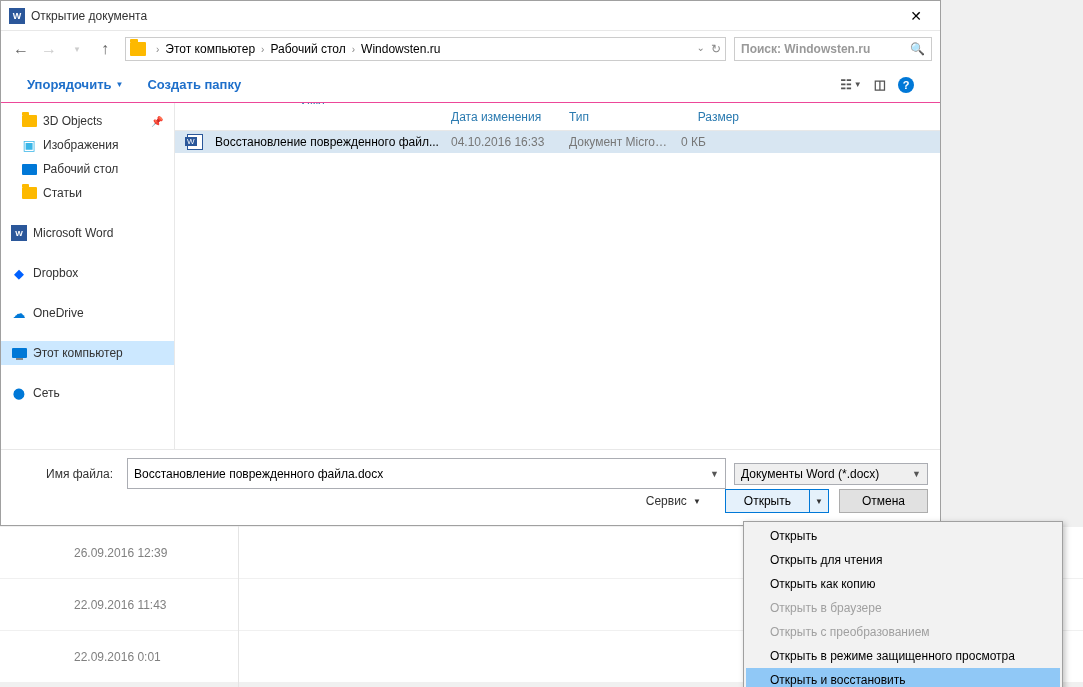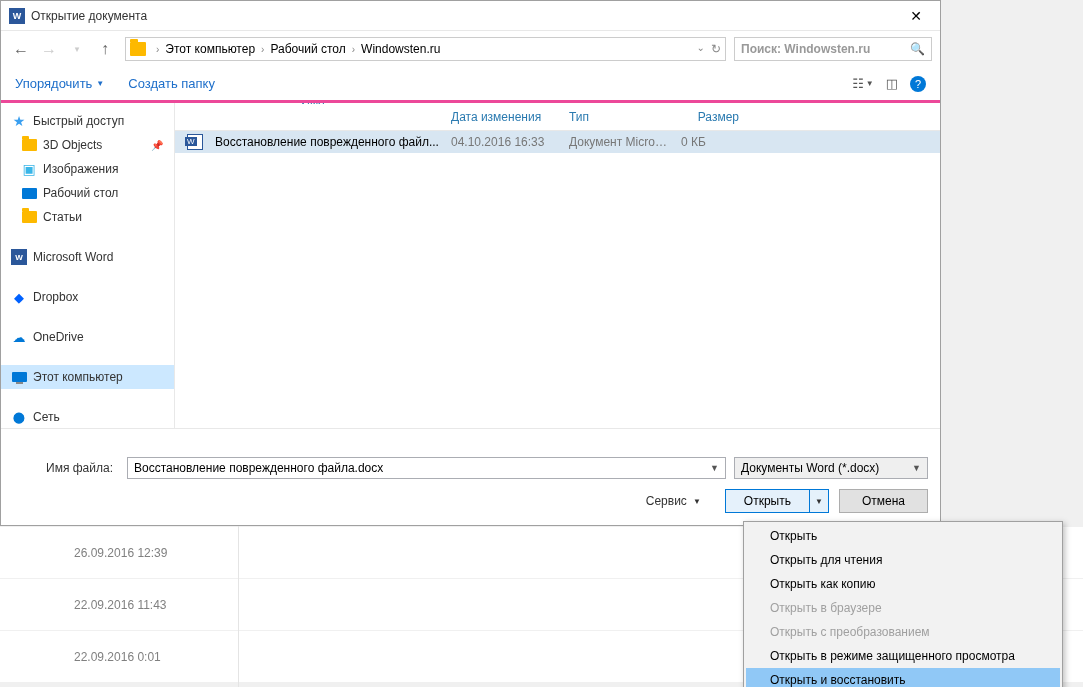--- a/index.html
+++ b/index.html
@@ -13,21 +13,21 @@
 .navbtn { width: 24px; height: 24px; display:flex; align-items:center; justify-content:center; color:#666; cursor:pointer; }
 .navbtn.disabled { color: #ccc; }
 .breadcrumbs { flex:1; height:24px; border:1px solid #ccc; display:flex; align-items:center; padding:0 4px; font-size:12px; gap:2px; background:#fff; margin:0 4px;}
 .breadcrumbs .foldericon { width:16px; height:14px; background:#fdb900; border-radius:1px; margin-right:4px; position:relative;}
 .breadcrumbs .foldericon::before { content:""; position:absolute; top:-3px; left:0; width:8px; height:3px; background:#fdb900; border-radius:1px 1px 0 0;}
 .breadcrumbs .sep { color:#888; font-size:10px; padding:0 4px;}
 .breadcrumbs .crumb { cursor:pointer; white-space:nowrap; }
 .breadcrumbs .right { margin-left:auto; display:flex; gap:6px; color:#888;}
 .searchbox { width:198px; height:24px; border:1px solid #ccc; display:flex; align-items:center; padding:0 6px; font-size:12px; color:#999; background:#fff;font-weight:bold;}
 .searchbox .sicon { margin-left:auto; color:#666; }
-.toolbar { height:36px; display:flex; align-items:center; padding:0 14px; border-bottom:3px solid #ec4899; font-size:13px; }
+.toolbar { height:36px; display:flex; align-items:center; padding:0 26px; border-bottom:1px solid #ec4899; font-size:13px;font-weight:bold; }
 .toolbar .tlink { color:#1e6fca; cursor:pointer; display:flex; align-items:center; gap:4px;}
 .toolbar .tlink + .tlink { margin-left:24px;}
 .toolbar .right { margin-left:auto; display:flex; align-items:center; gap:12px; color:#555;}
 .toolbar .viewbtn { display:flex; align-items:center; gap:2px; cursor:pointer;}
 .toolbar .help { width:16px; height:16px; border-radius:50%; background:#0078d7; color:#fff; font-size:11px; display:flex; align-items:center; justify-content:center;}
 .body { flex:1; display:flex; overflow:hidden; }
 .sidebar { width:174px; border-right:1px solid #e8e8e8; padding:6px 0; font-size:12px; overflow-y:auto;}
 .sidebar .item { height:24px; display:flex; align-items:center; padding:0 10px 0 20px; gap:6px; cursor:pointer; color:#333;}
 .sidebar .item.head { padding-left:10px;}
 .sidebar .item.selected { background:#cce8ff; }
@@ -55,24 +55,24 @@
 .cols .c-type { width:112px;}
 .cols .c-size { width:70px; text-align:right;}
 .cols .sortarrow { font-size:9px; color:#999;}
 .filerow { display:flex; height:22px; align-items:center; padding-left:6px; background:#d8e6f2; cursor:pointer;}
 .filerow .c-name { width:264px; display:flex; align-items:center; gap:12px; padding:0 6px; white-space:nowrap; overflow:hidden; text-overflow:ellipsis;}
 .filerow .c-date { width:118px; color:#777; padding:0 6px;}
 .filerow .c-type { width:112px; color:#777; padding:0 6px; white-space:nowrap; overflow:hidden; text-overflow:ellipsis;}
 .filerow .c-size { width:70px; text-align:left; color:#777; padding:0 6px;}
 .filerow .docicon { width:16px; height:16px; background:#fff; border:1px solid #2b579a; position:relative; flex-shrink:0;}
 .filerow .docicon::after { content:"W"; position:absolute; left:-3px; top:2px; background:#2b579a; color:#fff; font-size:8px; padding:0 2px;}
-.footer { border-top:1px solid #e8e8e8; padding:28px 12px 12px; display:flex; flex-direction:column; gap:10px;}
+.footer { border-top:1px solid #e8e8e8; padding:8px 12px 12px; display:flex; flex-direction:column; }
 .footer .row1 { display:flex; align-items:center; gap:8px;}
 .footer .lbl { font-size:12px; color:#333; width:106px; text-align:right; padding-right:6px;}
-.footer .filename { flex:1; height:22px; border:1px solid #abadb3; font-size:12px; padding:0 6px; display:flex; align-items:center; background:#fff; position:relative;}
+.footer .filename { flex:1; height:31px; border:1px solid #abadb3; font-size:12px; padding:0 6px; display:flex; align-items:center; background:#fff; position:relative;}
 .footer .filename .dd { margin-left:auto; color:#555; font-size:9px;}
 .footer .filter { width:194px; height:22px; border:1px solid #abadb3; font-size:12px; display:flex; align-items:center; padding:0 6px; background:#efefef;}
 .footer .filter .dd { margin-left:auto; color:#555; font-size:9px;}
 .footer .row2 { display:flex; align-items:center; justify-content:flex-end; gap:10px;}
 .footer .tools { font-size:12px; color:#333; display:flex; align-items:center; gap:6px; margin-right:14px;}
 .footer .splitbtn { display:flex; height:24px; border:1px solid #0078d7; background:#e5f1fb;}
 .footer .splitbtn .main { padding:0 18px; font-size:12px; display:flex; align-items:center; border-right:1px solid #0078d7; cursor:pointer;}
 .footer .splitbtn .ddl { width:18px; display:flex; align-items:center; justify-content:center; font-size:8px; cursor:pointer; color:#333;}
 .footer .btn { height:24px; padding:0 22px; border:1px solid #adadad; background:#e1e1e1; font-size:12px; cursor:pointer;}
 
@@ -143,24 +143,20 @@
           <span style="font-size:8px;">▼</span>
         </div>
       <div class="viewbtn">
           <span>◫</span>
         </div>
       <div class="help">?</div>
     </div>
   </div>
   <div class="body">
     <div class="sidebar">
-      <div class="item head">
-          <span class="ic ic-star"></span>
-          <span>Быстрый доступ</span>
-        </div>
       <div class="item">
           <span class="ic">
             <span class="ic-folder"></span>
           </span>
           <span>3D Objects</span>
           <span class="spacer"></span>
           <span class="pin">📌</span>
         </div>
       <div class="item">
           <span class="ic ic-img"></span>

